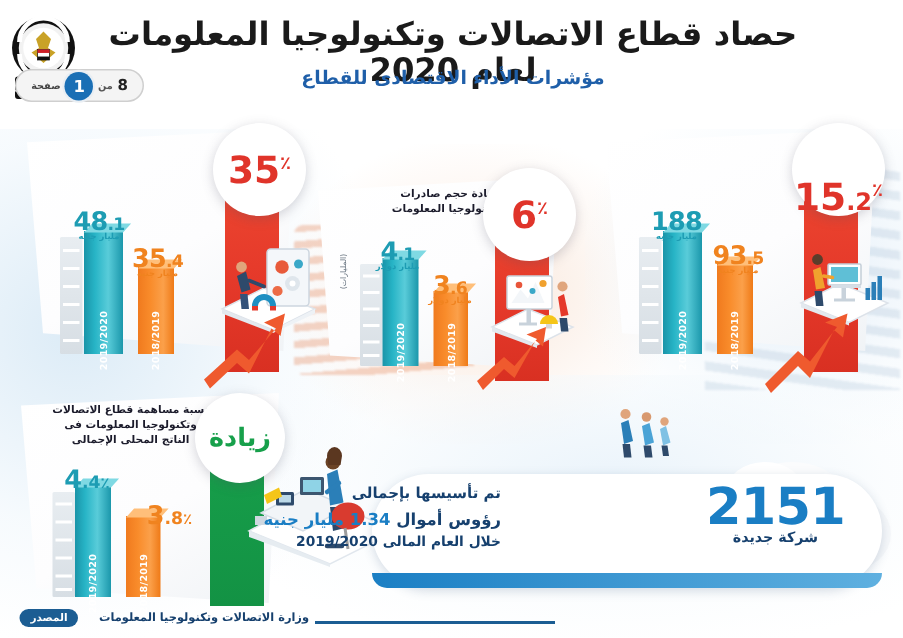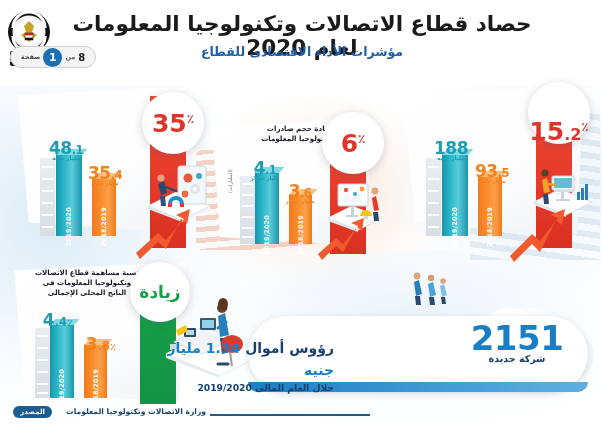--- a/index.html
+++ b/index.html
@@ -198,21 +198,21 @@
   .band .edge {
     position: absolute; left: 0; bottom: 0; width: 100%; height: 10px;
     border-radius: 0 0 38px 38px;
     background: linear-gradient(90deg, #1b7fc4, #5fb0e0);
   }
   .stmt {
     position: absolute; right: 268px; top: 322px; width: 170px;
     direction: rtl; text-align: right; line-height: 1.55;
   }
   .stmt .l1 { font-size: 10px; font-weight: bold; color: #16406e; }
-  .stmt .l2 { font-size: 14px; font-weight: bold; color: #16406e; margin-top: 16px; }
+  .stmt .l2 { font-size: 11px; font-weight: bold; color: #16406e; }
   .stmt .l2 .hi { color: #1a7ec4; }
   .stmt .l3 { font-size: 9.2px; font-weight: bold; color: #16406e; direction: rtl; }
 
   .cloud-num {
     position: absolute; left: 452px; top: 322px; width: 130px;
     text-align: center; direction: ltr;
   }
   .cloud-num .n {
     font-size: 34px; font-weight: bold; color: #1a7ec4; letter-spacing: -.5px; line-height: .95;
   }
@@ -281,21 +281,21 @@
     </div>
   </div>
 
   <div class="panel p1"></div>
 
   <div class="ribbon red" style="left:150px; top:96px; height:152px;">
     <div class="body"></div>
   </div>
 
 
-  <div class="pct-badge" style="left:142px; top:92px;">
+  <div class="pct-badge" style="left:142px; top:82px;">
     <span class="val">
       <span>35</span><span class="sign">٪</span>
     </span>
   </div>
 
   <div class="bars" style="left:32px; top:148px; width:120px; height:88px;">
     <div class="ladder" style="left:8px; height:78px;">
       <i style="top:8px"></i>
         <i style="top:20px"></i>
         <i style="top:32px"></i>
@@ -523,21 +523,21 @@
     <div class="bar orange" style="left:56px; width:23px; height:54px;">
       <div class="face"></div>
         <div class="top"></div>
       <span class="yr">2018/2019</span>
     </div>
   </div>
 
   <div class="bar-val teal" style="left:34px; top:312px; width:48px;">
     <span class="n"><span>4</span><span class="dec">.4</span><span class="pc">٪</span></span>
   </div>
-  <div class="bar-val orange" style="left:78px; top:336px; width:46px;">
+  <div class="bar-val orange" style="left:90px; top:336px; width:46px;">
     <span class="n"><span>3</span><span class="dec">.8</span><span class="pc">٪</span></span>
   </div>
 
   <div class="illus" style="left:160px; top:272px; width:108px; height:106px;">
     <svg viewBox="0 0 108 106">
       <path d="M6 82 L50 58 L104 82 L60 104 Z" fill="#ffffff" stroke="#e1e7ee" stroke-width="1"></path>
       <path d="M6 82 L6 86 L60 106 L60 104 Z" fill="#e6ecf1"></path>
       <path d="M14 70 L44 54 L72 66 L42 82 Z" fill="#f2f5f8" stroke="#d6dee6" stroke-width="1"></path>
       <rect x="40" y="46" width="16" height="12" rx="1" fill="#3c5670"></rect>
       <rect x="42" y="48" width="12" height="8" fill="#8fd3e6"></rect>
@@ -577,20 +577,21 @@
       <ellipse cx="124" cy="56" rx="30" ry="25" fill="#f6f8fa"></ellipse>
       <ellipse cx="70" cy="28" rx="26" ry="20" fill="#ffffff"></ellipse>
     </svg>
   </div>
 
   <div class="band">
     <div class="edge"></div>
   </div>
 
   <div class="stmt">
+    <div class="l1">تم تأسيسها بإجمالى</div>
     <div class="l2">
       <span>رؤوس أموال</span>
       <span class="hi">1.34</span>
       <span class="hi">مليار جنيه</span>
     </div>
     <div class="l3">خلال العام المالى 2019/2020</div>
   </div>
 
   <div class="cloud-num">
     <span class="n">2151</span>

